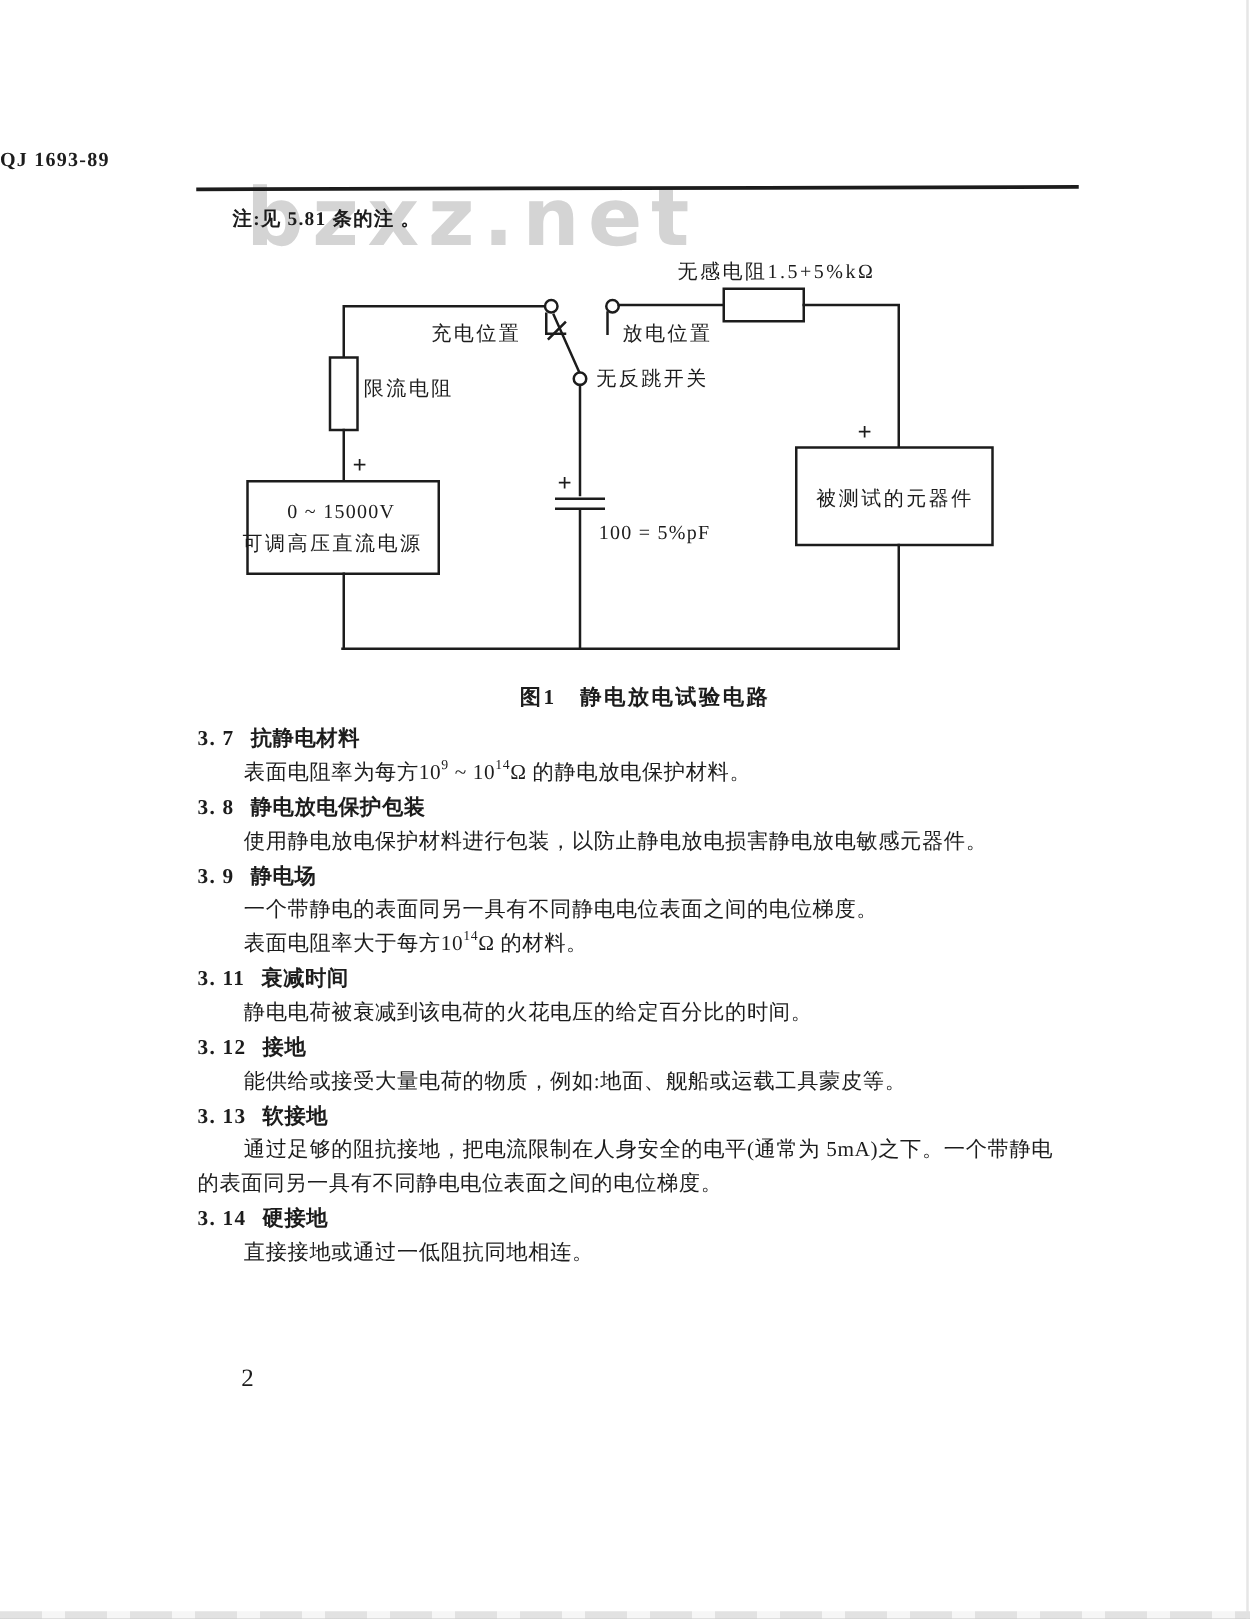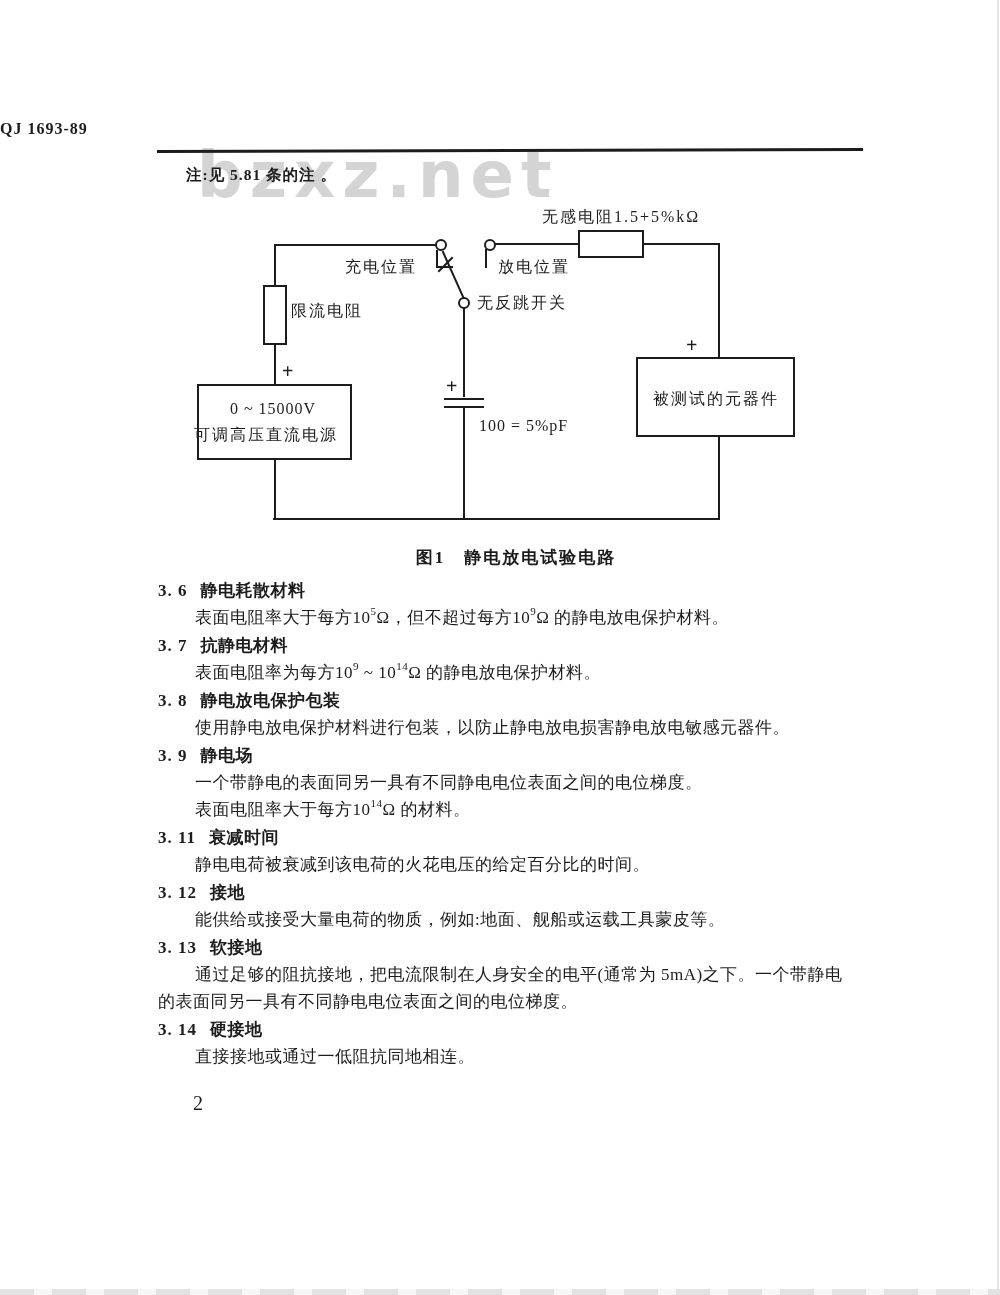--- a/index.html
+++ b/index.html
@@ -127,24 +127,20 @@
       <text x="498" y="272">放电位置</text>
       <text x="477" y="308">无反跳开关</text>
       <text x="291" y="316">限流电阻</text>
       <text class="val" x="479" y="431">100 = 5%pF</text>
     </svg>
 
     <div class="fig-caption">图1　静电放电试验电路</div>
 
     <div class="sections">
       <div class="sec">
-        <div class="sec-h"><span class="num">3. 6</span><span class="ttl">静电耗散材料</span></div>
-        <p class="sec-b">表面电阻率大于每方10<sup>5</sup>Ω，但不超过每方10<sup>9</sup>Ω 的静电放电保护材料。</p>
-      </div>
-      <div class="sec">
         <div class="sec-h"><span class="num">3. 7</span><span class="ttl">抗静电材料</span></div>
         <p class="sec-b">表面电阻率为每方10<sup>9</sup> ~ 10<sup>14</sup>Ω 的静电放电保护材料。</p>
       </div>
       <div class="sec">
         <div class="sec-h"><span class="num">3. 8</span><span class="ttl">静电放电保护包装</span></div>
         <p class="sec-b">使用静电放电保护材料进行包装，以防止静电放电损害静电放电敏感元器件。</p>
       </div>
       <div class="sec">
         <div class="sec-h"><span class="num">3. 9</span><span class="ttl">静电场</span></div>
         <p class="sec-b">一个带静电的表面同另一具有不同静电电位表面之间的电位梯度。</p>

